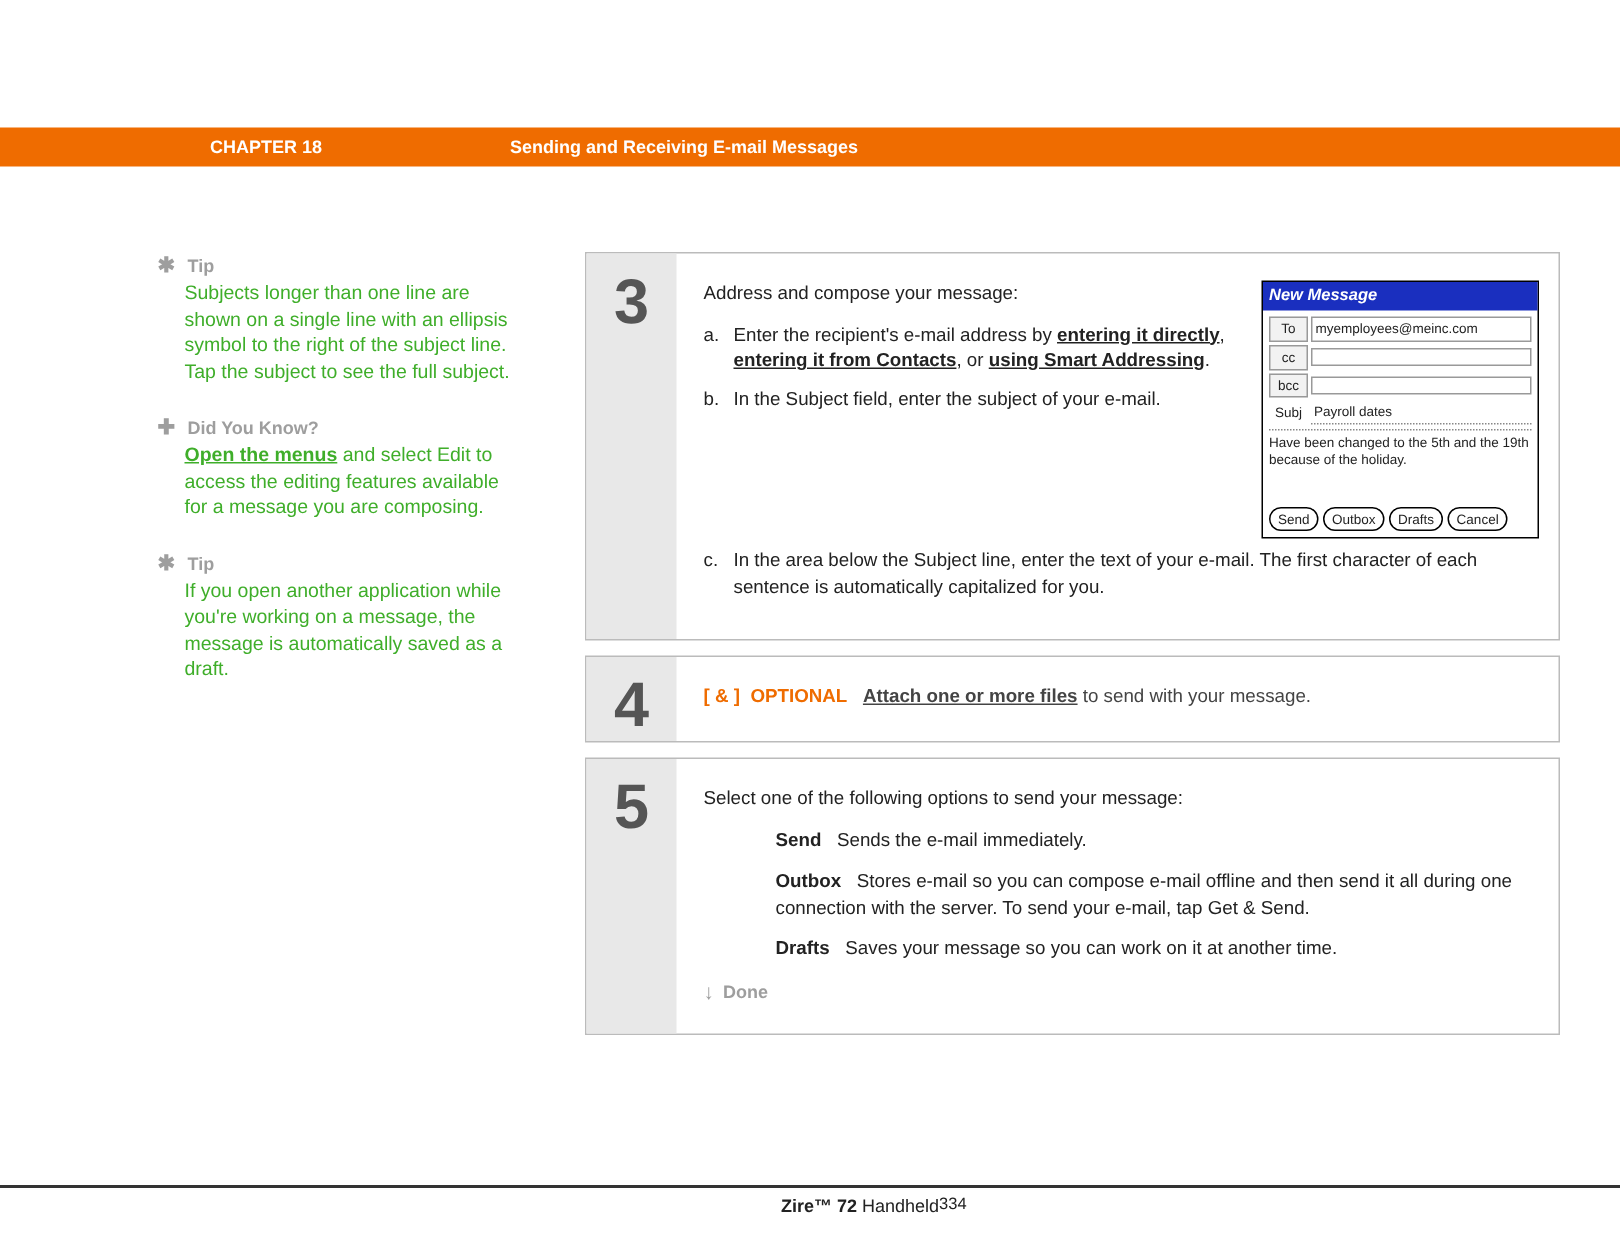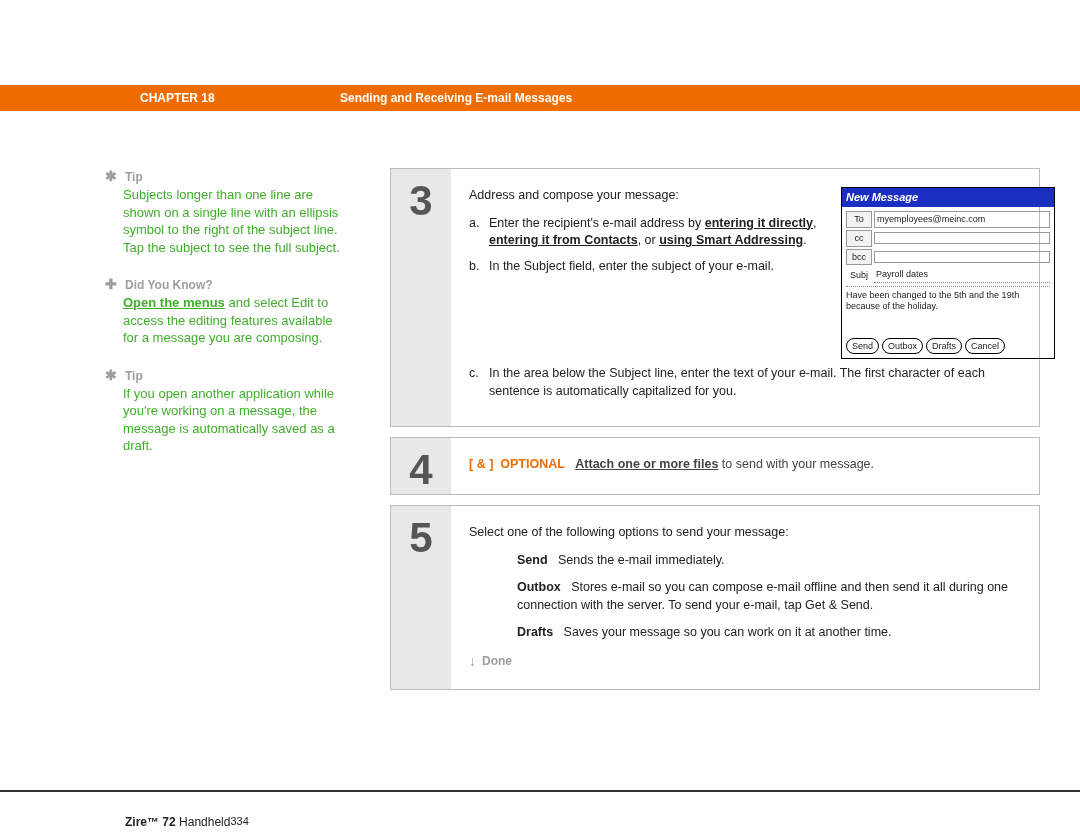--- a/index.html
+++ b/index.html
@@ -95,21 +95,21 @@
   .step-body li .txt { flex: 1; }
   .step-body b { font-weight: bold; }
   .step-body .ul { text-decoration: underline; font-weight: bold; }
 
   .step3-wrap { display:flex; gap:16px; }
   .step3-text { flex:1; }
   .step3-img { width: 180px; flex-shrink:0; }
 
   .device {
     border: 1px solid #000;
-    width: 214px;
+    width: 185px;
     font-family: Tahoma, sans-serif;
     font-size: 10px;
   }
   .device-title {
     background: #1a2fbf;
     color: #fff;
     font-weight: bold;
     font-style: italic;
     padding: 2px 4px;
     font-size: 11px;
@@ -149,22 +149,22 @@
     color:#9e9e9e; font-weight:bold; font-size:12px;
     display:flex; align-items:center; gap:6px; margin-top:8px;
   }
   .arrow-down::before {
     content:"↓"; font-size:14px; font-weight:bold;
   }
 
   .footer {
     position:absolute; left:0; right:0; top:790px;
     border-top: 2px solid #333;
-    display:flex; justify-content:flex-start;
-    padding: 23px 40px 0 125px;
+    display:flex; justify-content:center;
+    padding: 5px 40px 0 125px;
     font-size: 12px;
   }
   .footer .prod b { font-weight:bold; }
   .footer .pg { font-size: 11px; }
   .asterisk::before { content:"✱"; }
   .plus::before { content:"✚"; }
 </style>
 </head>
 <body>
 

